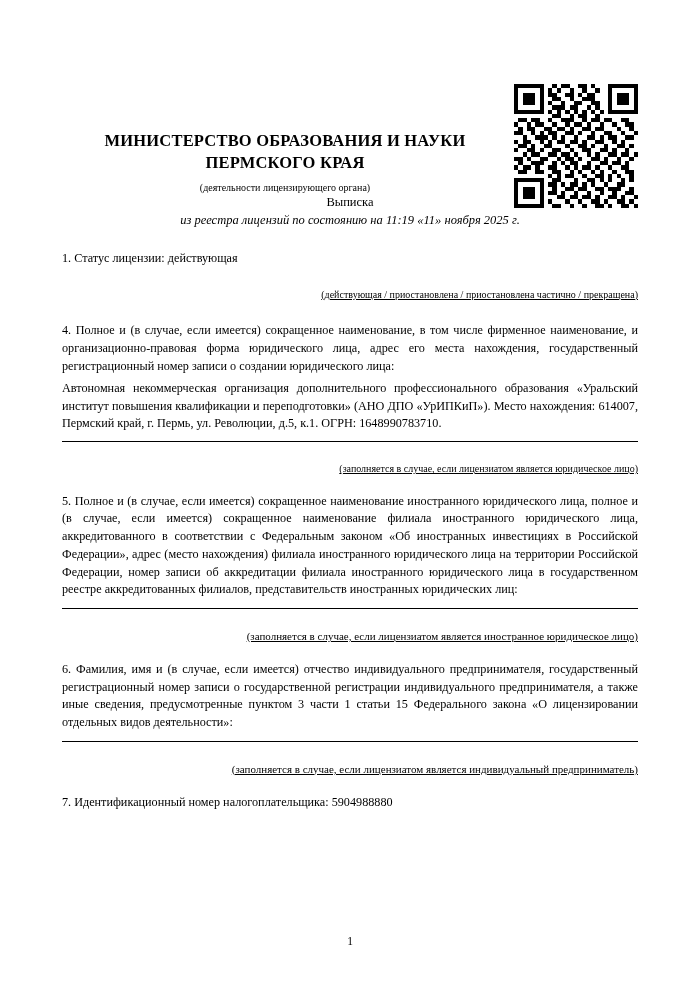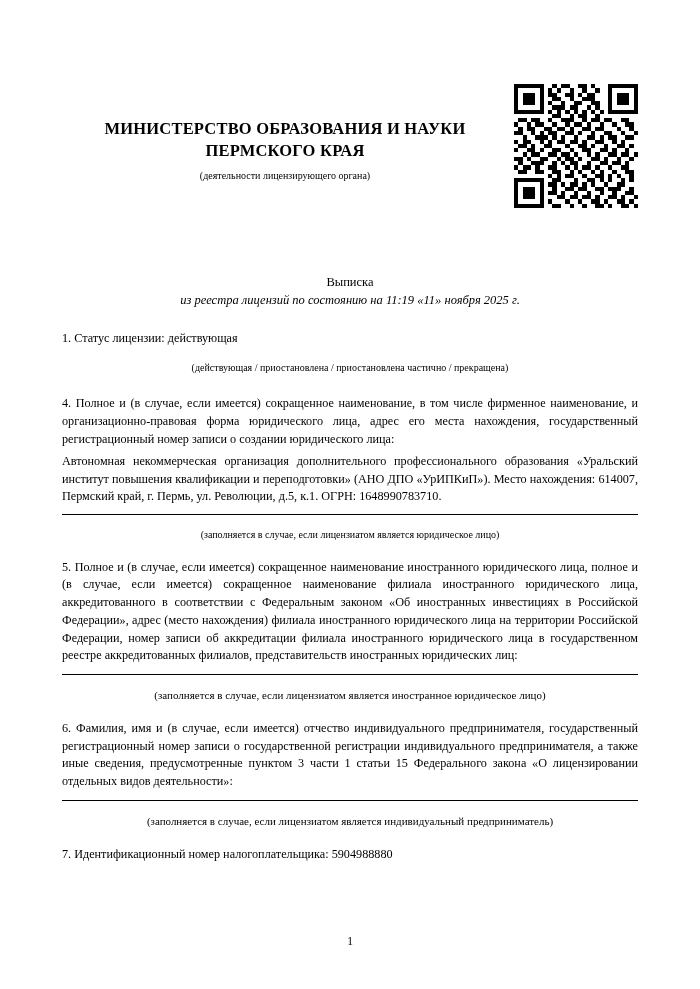--- a/index.html
+++ b/index.html
@@ -13,21 +13,21 @@
     position: relative;
     font-family: "Liberation Serif", serif;
     color: #000000;
     overflow: hidden;
   }
   .page {
     position: relative;
     width: 700px;
     height: 989px;
     box-sizing: border-box;
-    padding: 0 62px;
+    padding: 12px 62px;
   }
   .qr {
     position: absolute;
     top: 84px;
     right: 62px;
     width: 124px;
     height: 124px;
   }
   .qr svg { display: block; }
 
@@ -48,36 +48,36 @@
   .header-sub {
     text-align: center;
     font-size: 10px;
     margin-top: 7px;
     padding-right: 130px;
   }
 
   .doc-title {
     text-align: center;
     font-size: 12.5px;
-    margin-top: 92px;
     line-height: 1.5;
   }
   .doc-title .t2 { display: block; font-style: italic; }
 
   .section {
     font-size: 12.2px;
     text-align: justify;
     line-height: 1.45;
     margin-top: 20px;
   }
   .section.tight { margin-top: 16px; }
   .note {
-    text-align: center;
+    text-align: right;
     font-size: 10px;
-    margin-top: 13px;
+    margin-top: 20px;
+    text-decoration: underline;
   }
   .note.wide { font-size: 11px; }
   .rule {
     border: 0;
     border-top: 1.2px solid #000;
     margin: 9px 0 0 0;
   }
   .body-block {
     font-size: 12.2px;
     text-align: justify;

